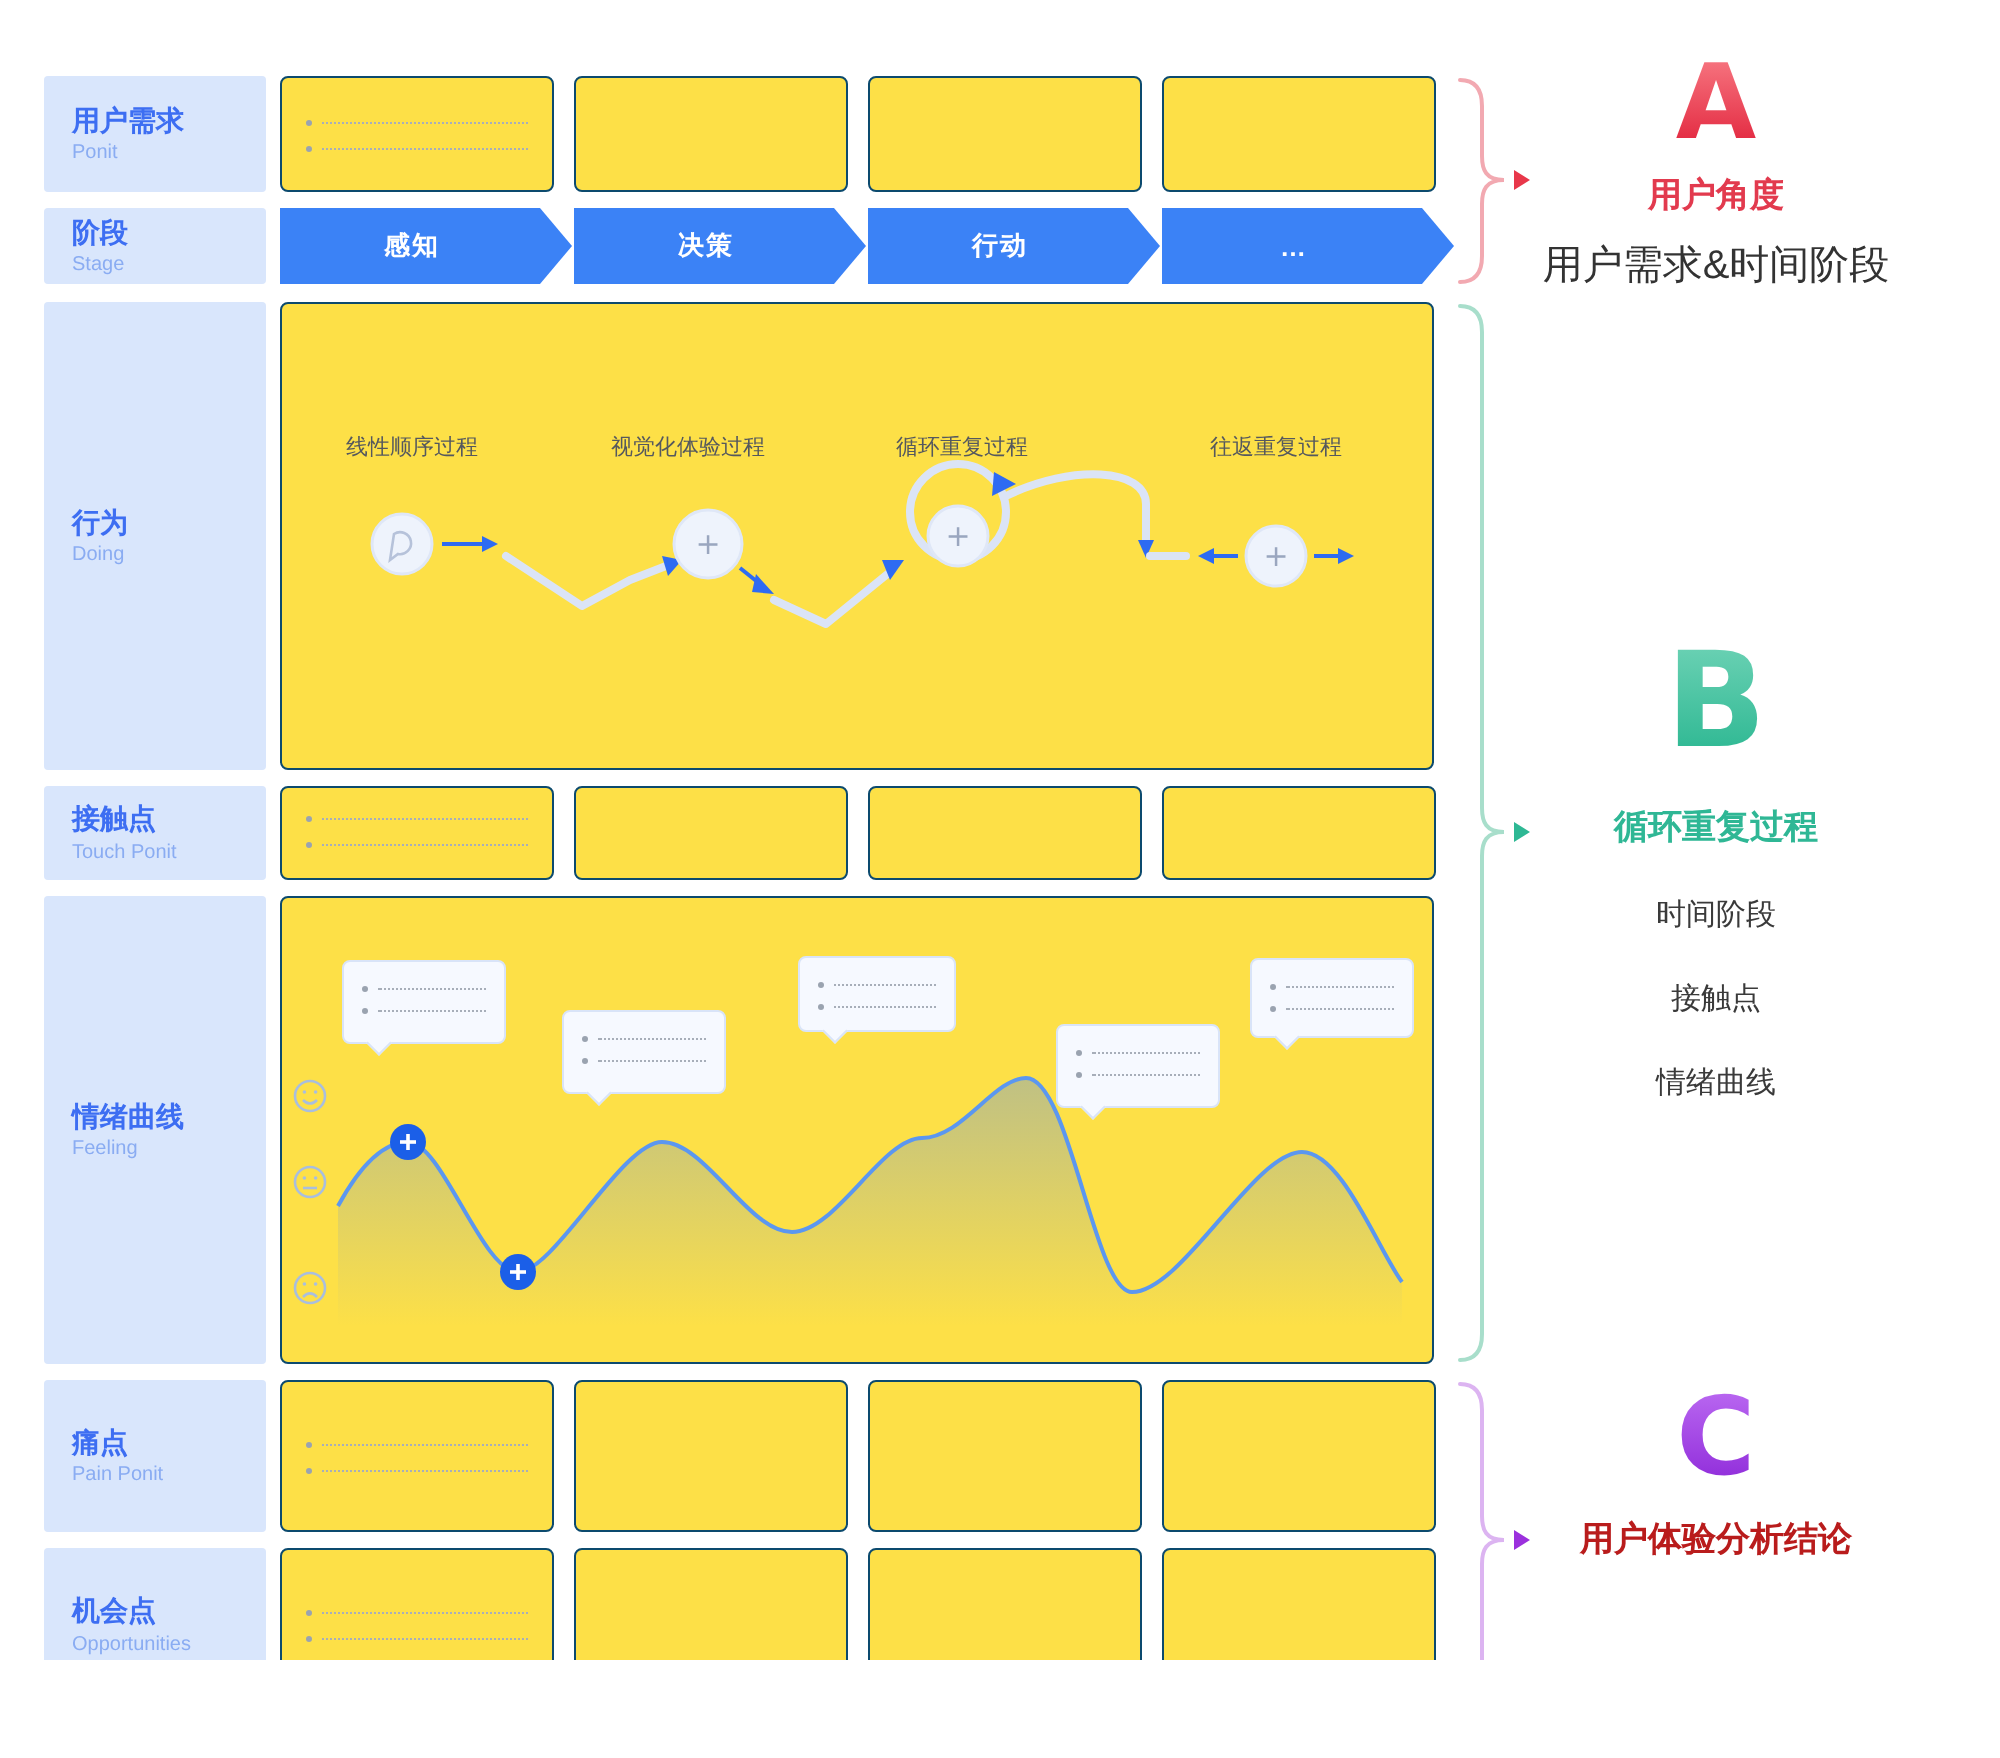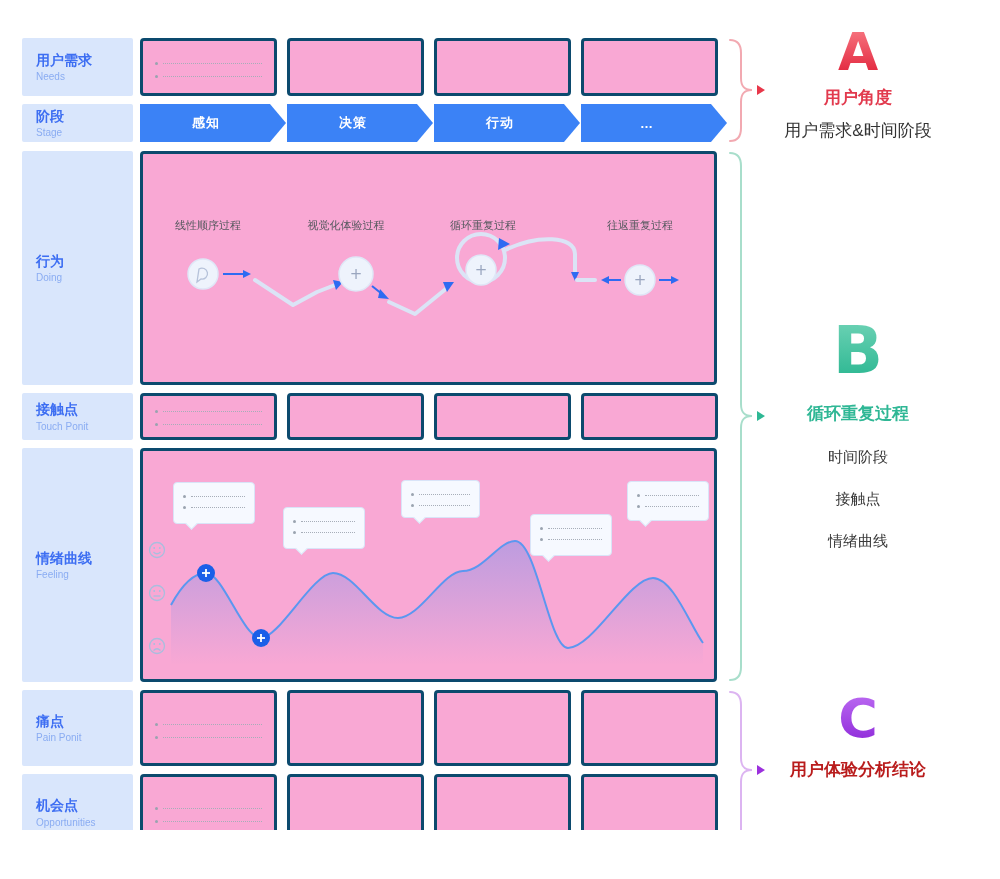--- a/index.html
+++ b/index.html
@@ -15,22 +15,22 @@
     position:absolute; left:22px; width:111px;
     background:#d9e6fc; border-radius:2px;
     display:flex; flex-direction:column; justify-content:center;
     padding-left:14px;
   }
   .label-cell .zh { color:#3d6ef2; font-size:14px; font-weight:bold; line-height:1.2; }
   .label-cell .en { color:#8aacf2; font-size:10px; margin-top:3px; line-height:1.1; }
 
   
   .box {
-    position:absolute; background:#f9a8d4;
-    border:3px solid #0c4a6e; border-radius:4px;text-decoration:underline;
+    position:absolute; background:#fde047;
+    border:1px solid #0c4a6e; border-radius:4px;text-decoration:underline;
   }
   .box.pad { padding:13px 12px; }
 
   
   .dot-line { display:flex; align-items:center; height:8px; margin:5px 0; }
   .dot-line::before {
     content:""; width:3px; height:3px; border-radius:50%;
     background:#9aa3b0; margin-right:5px; flex:none;
   }
   .dot-line .dots { flex:1; border-bottom:1px dotted #a7aeb9; height:1px; }
@@ -80,31 +80,31 @@
     -webkit-background-clip:text; background-clip:text; color:transparent;
     display:inline-block;
   }
   .letter-a { font-size:52px; background-image:linear-gradient(180deg,#f87a84,#e01f38); }
   .letter-b { font-size:66px; background-image:linear-gradient(180deg,#6fd3b6,#27b58f); }
   .letter-c { font-size:54px; background-image:linear-gradient(180deg,#bc6bf2,#8c27d8); }
   .annot-title { font-size:17px; font-weight:bold; }
   .title-a { color:#e23a4e; margin-top:8px; }
   .title-b { color:#2fb795; margin-top:18px; }
   .title-c { color:#b91c1c; margin-top:12px; }
-  .annot-sub { font-size:17px; color:#333; margin-top:10px; }
+  .annot-sub { font-size:20px; color:#333; margin-top:10px; }
   .annot-item { font-size:15px; color:#3a3a3a; margin-top:23px; }
 </style>
 </head>
 <body>
 
 <div class="canvas">
 
   <div class="label-cell" style="top:38px;height:58px">
     <div class="zh">用户需求</div>
-    <div class="en">Needs</div>
+    <div class="en">Ponit</div>
   </div>
   <div class="label-cell" style="top:104px;height:38px">
     <div class="zh">阶段</div>
     <div class="en">Stage</div>
   </div>
   <div class="label-cell" style="top:151px;height:234px">
     <div class="zh">行为</div>
     <div class="en">Doing</div>
   </div>
   <div class="label-cell" style="top:393px;height:47px">

